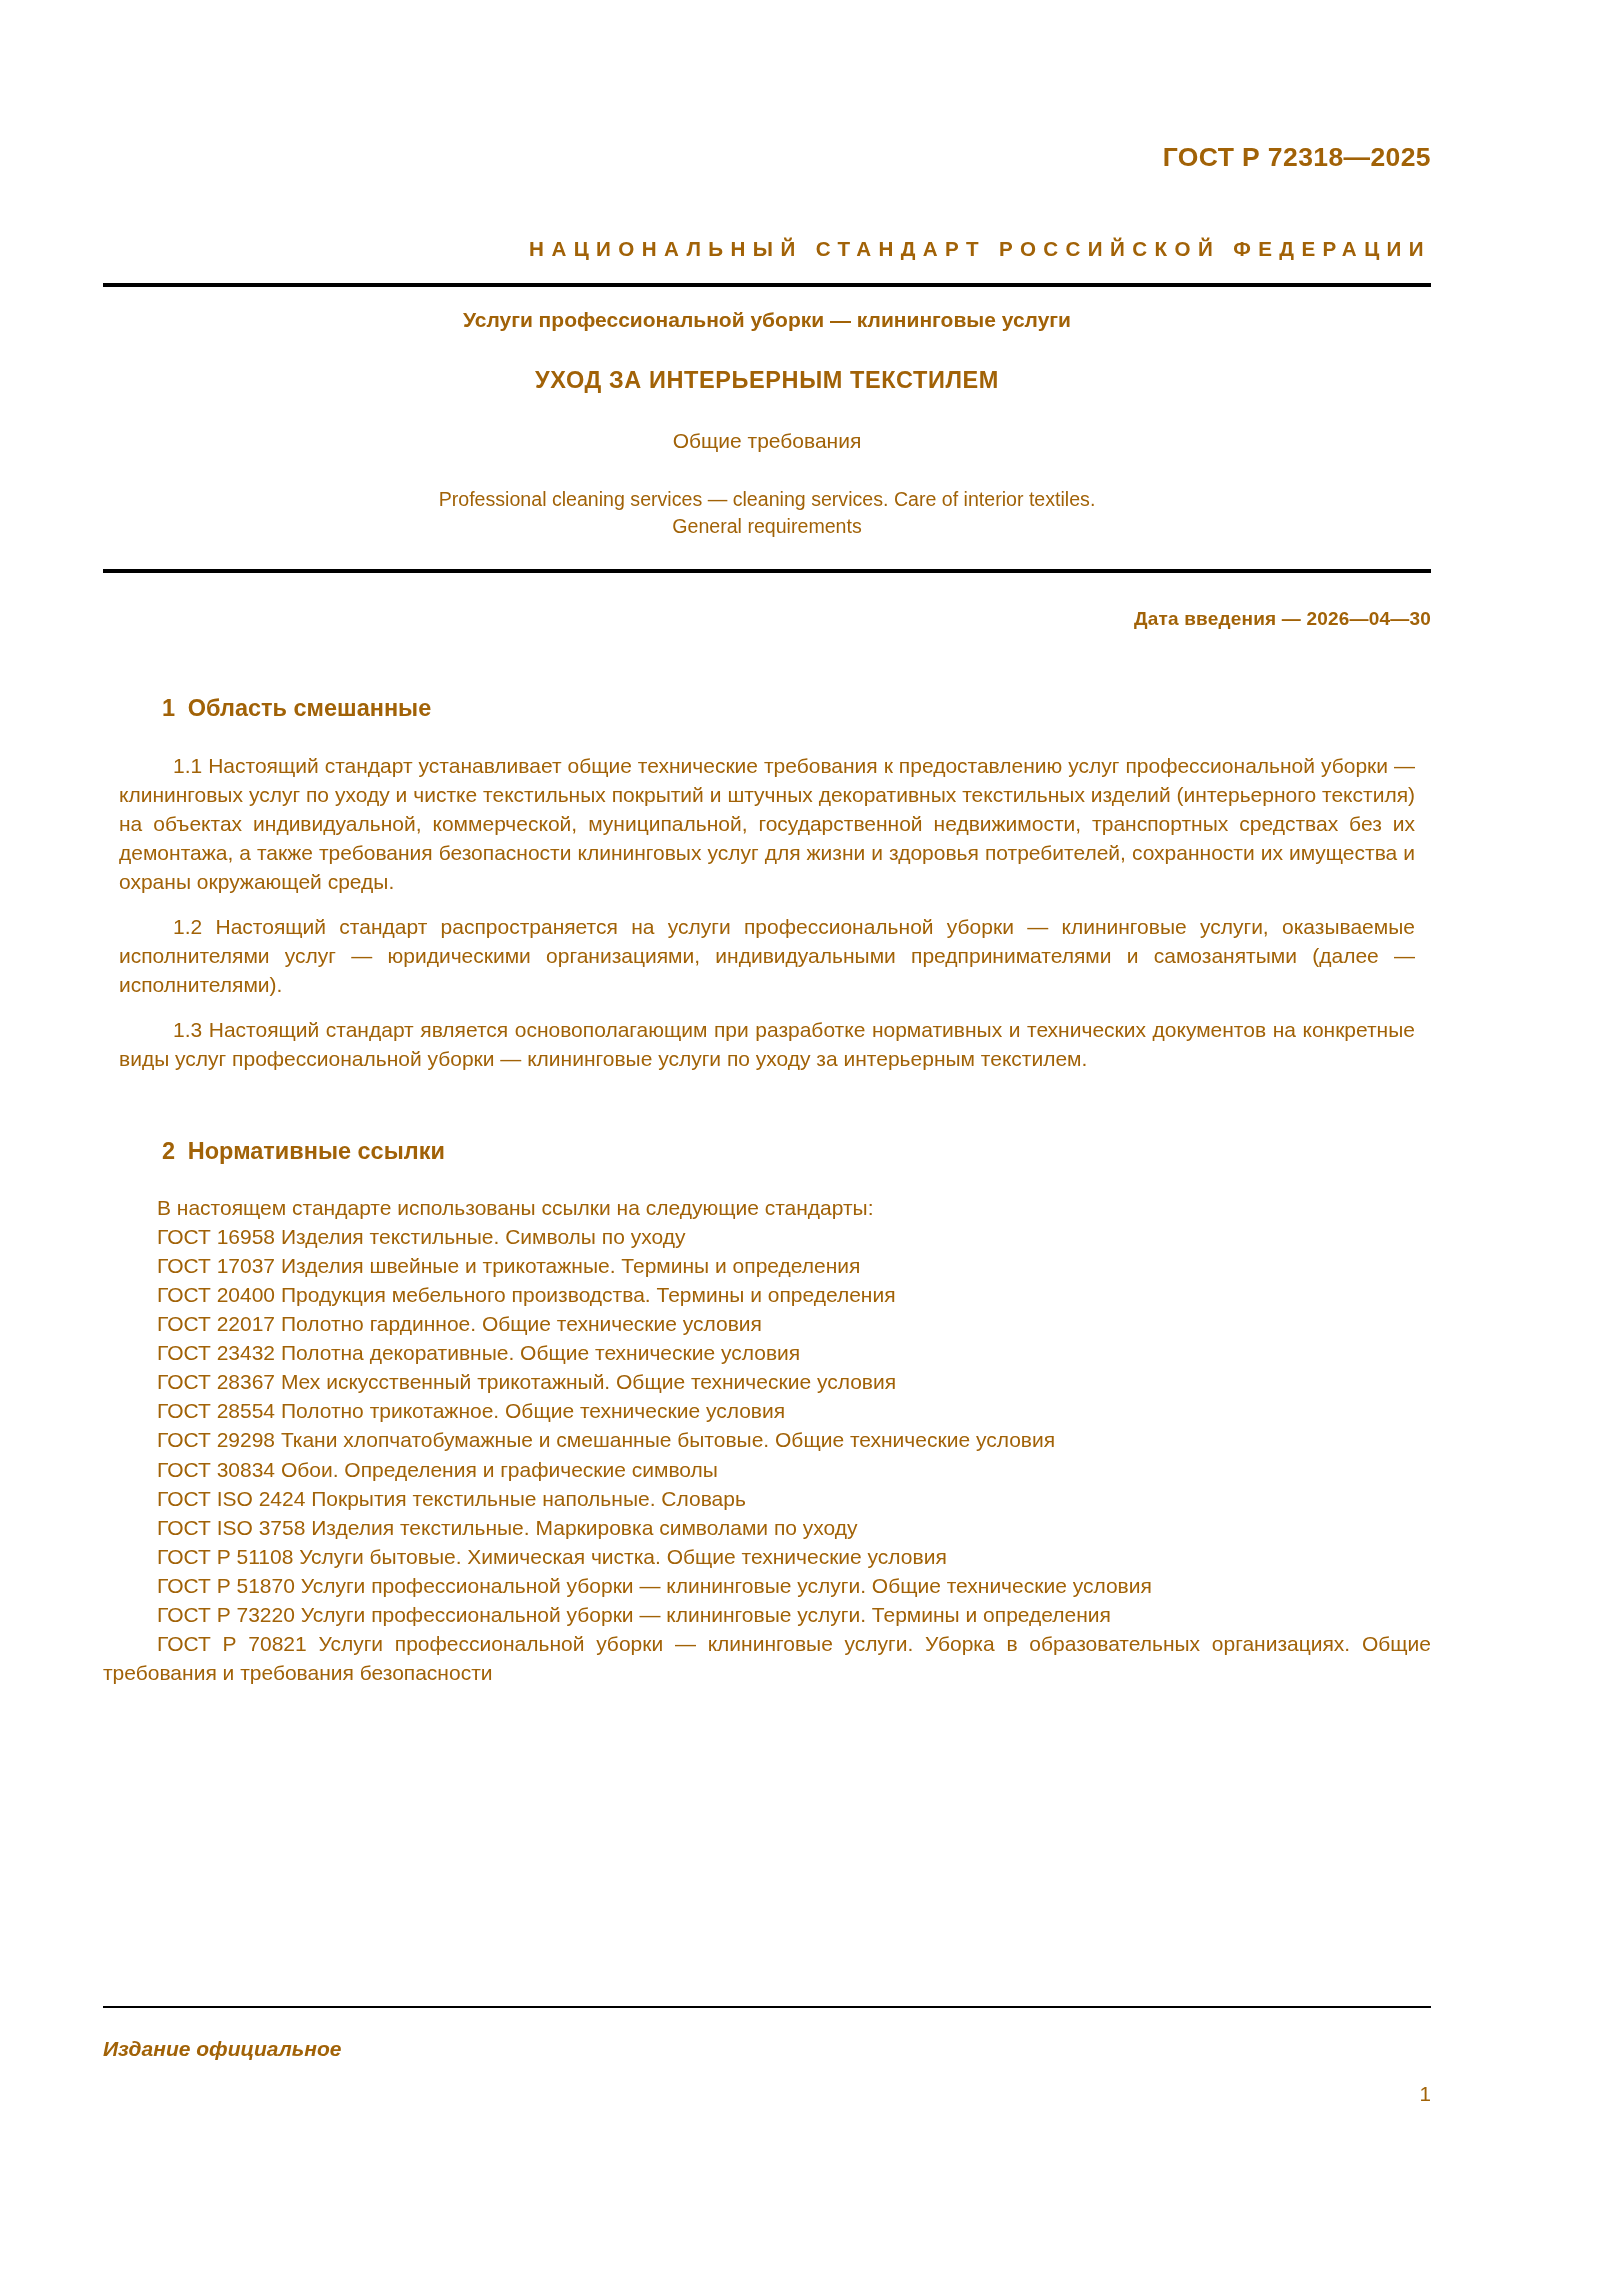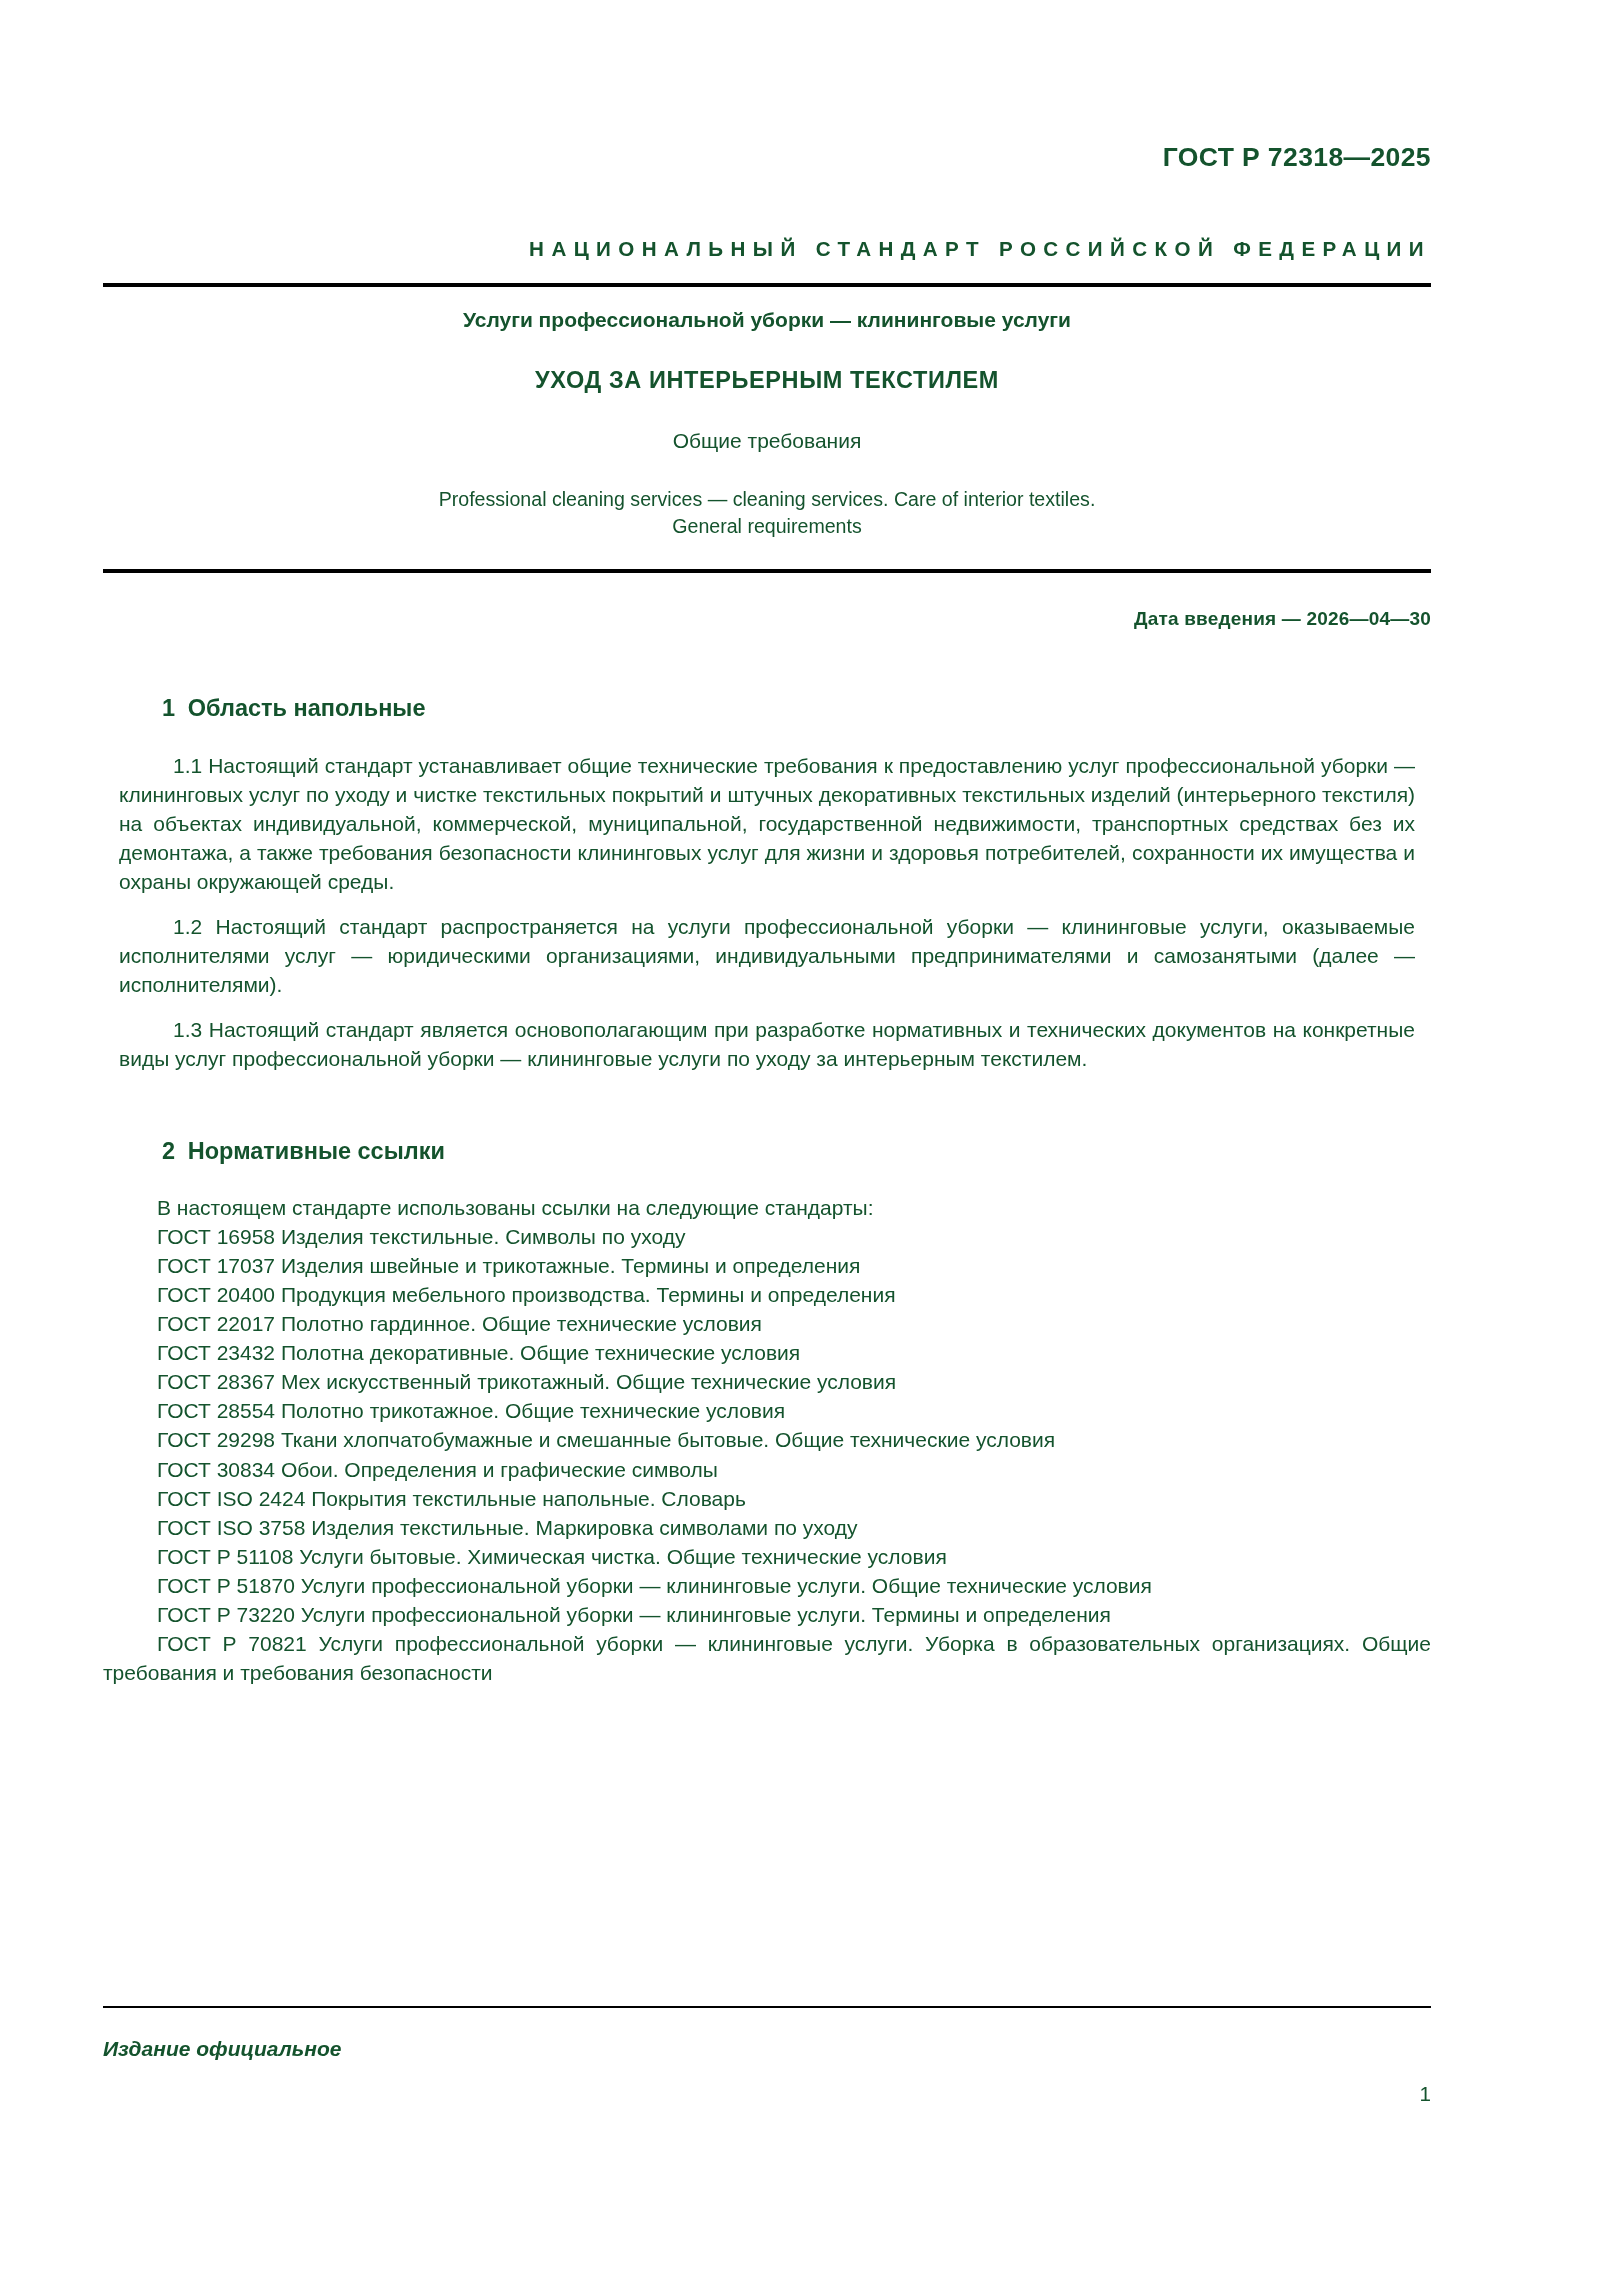--- a/index.html
+++ b/index.html
@@ -7,21 +7,21 @@
     padding: 0;
     background: #ffffff;
   }
   .page {
     position: relative;
     width: 1621px;
     height: 2293px;
     margin: 0 auto;
     background: #ffffff;
     font-family: "Liberation Sans", sans-serif;
-    color: #14532d;
+    color: #a16207;
     box-sizing: border-box;
   }
   .content {
     position: absolute;
     left: 103px;
     top: 0;
     width: 1328px;
   }
 
   
@@ -161,21 +161,21 @@
         <div>Professional cleaning services — cleaning services. Care of interior textiles.</div>
         <div>General requirements</div>
       </div>
     </div>
 
     <div class="rule-thick-2"></div>
 
     <div class="date-intro">Дата введения — 2026—04—30</div>
 
     <div class="section-heading">
-      <span class="num">1</span><span>Область напольные</span>
+      <span class="num">1</span><span>Область смешанные</span>
     </div>
 
     <div class="para-block">
       <p class="body-text">1.1 Настоящий стандарт устанавливает общие технические требования к предоставлению услуг профессиональной уборки — клининговых услуг по уходу и чистке текстильных покрытий и штучных декоративных текстильных изделий (интерьерного текстиля) на объектах индивидуальной, коммерческой, муниципальной, государственной недвижимости, транспортных средствах без их демонтажа, а также требования безопасности клининговых услуг для жизни и здоровья потребителей, сохранности их имущества и охраны окружающей среды.</p>
       <p class="body-text">1.2 Настоящий стандарт распространяется на услуги профессиональной уборки — клининговые услуги, оказываемые исполнителями услуг — юридическими организациями, индивидуальными предпринимателями и самозанятыми (далее — исполнителями).</p>
       <p class="body-text">1.3 Настоящий стандарт является основополагающим при разработке нормативных и технических документов на конкретные виды услуг профессиональной уборки — клининговые услуги по уходу за интерьерным текстилем.</p>
     </div>
 
     <div class="section-heading">
       <span class="num">2</span><span>Нормативные ссылки</span>

